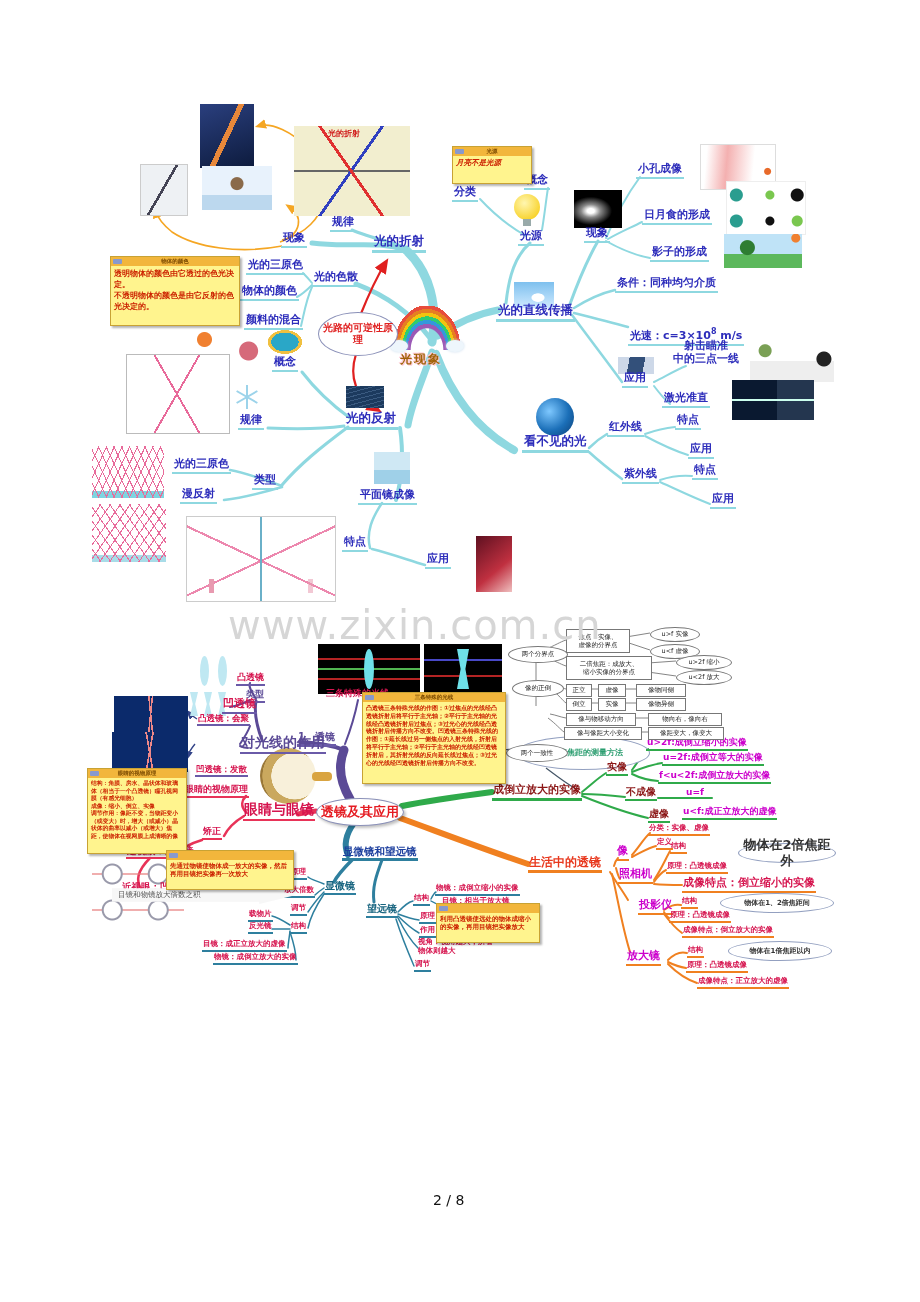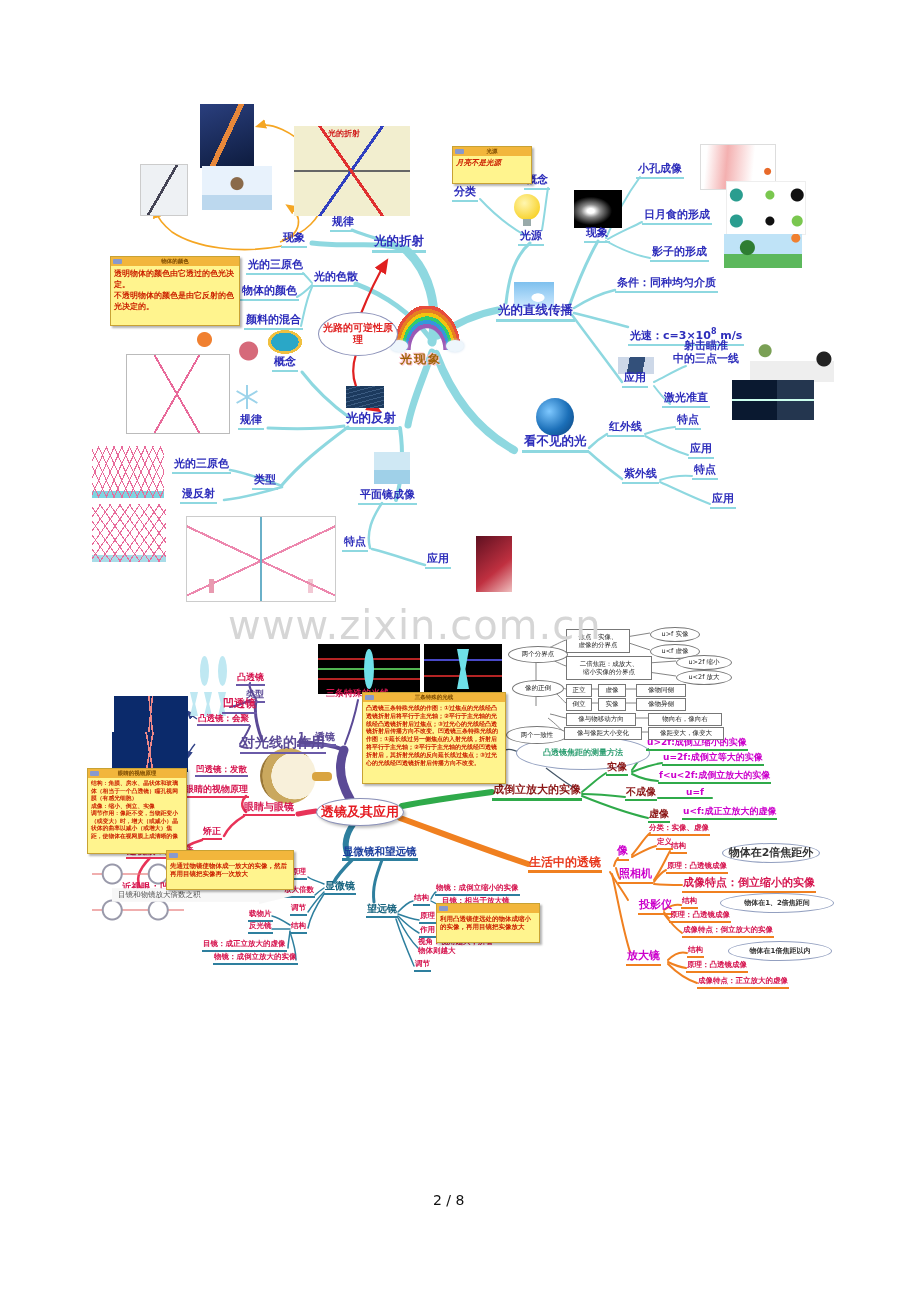--- a/index.html
+++ b/index.html
@@ -365,21 +365,21 @@
 
 <div class="note" style="left:362px;top:692px;width:142px;height:90px;font-size:6px">
   <div class="bar">
       <span class="bic"></span>
       <span>三条特殊的光线</span>
     </div>
   <div class="bd" style="line-height:1.3">凸透镜三条特殊光线的作图：①过焦点的光线经凸透镜折射后将平行于主光轴；②平行于主光轴的光线经凸透镜折射后过焦点；③过光心的光线经凸透镜折射后传播方向不改变。凹透镜三条特殊光线的作图：①延长线过另一侧焦点的入射光线，折射后将平行于主光轴；②平行于主光轴的光线经凹透镜折射后，其折射光线的反向延长线过焦点；③过光心的光线经凹透镜折射后传播方向不改变。</div>
 </div>
 
 <div class="lb rv ure" style="left:184px;top:784px;font-size:9px">眼睛的视物原理</div>
-<div class="lb rv ure" style="left:243px;top:801px;font-size:10px;border-bottom-width:2.5px">眼睛与眼镜</div>
+<div class="lb rv ure" style="left:243px;top:801px;font-size:14px;border-bottom-width:2.5px">眼睛与眼镜</div>
 <div class="lb rv ure" style="left:202px;top:826px;font-size:9px">矫正</div>
 <div class="lb rv ure" style="left:126px;top:845px;font-size:9.5px">远视眼：凸透镜</div>
 <div class="lb rv ure" style="left:121px;top:881px;font-size:9.5px">近视眼：凹透镜</div>
 
 <div class="note" style="left:87px;top:768px;width:98px;height:84px;font-size:5.8px">
   <div class="bar">
       <span class="bic"></span>
       <span>眼睛的视物原理</span>
     </div>
   <div class="bd" style="line-height:1.3">结构：角膜、房水、晶状体和玻璃体（相当于一个凸透镜）瞳孔视网膜（有感光细胞）
@@ -447,35 +447,35 @@
 缩小实像的分界点</div>
 <div class="fb fe" style="left:676px;top:655px;width:52px;height:13px">u&gt;2f 缩小</div>
 <div class="fb fe" style="left:676px;top:670px;width:52px;height:13px">u&lt;2f 放大</div>
 <div class="fb fe" style="left:512px;top:680px;width:48px;height:15px">像的正倒</div>
 <div class="fb" style="left:566px;top:684px;width:22px;height:11px">正立</div>
 <div class="fb" style="left:598px;top:684px;width:24px;height:11px">虚像</div>
 <div class="fb" style="left:636px;top:684px;width:46px;height:11px">像物同侧</div>
 <div class="fb" style="left:566px;top:698px;width:22px;height:11px">倒立</div>
 <div class="fb" style="left:598px;top:698px;width:24px;height:11px">实像</div>
 <div class="fb" style="left:636px;top:698px;width:46px;height:11px">像物异侧</div>
-<div class="fb fe" style="left:506px;top:726px;width:58px;height:16px">两个一致性</div>
+<div class="fb fe" style="left:506px;top:744px;width:58px;height:16px">两个一致性</div>
 <div class="fb" style="left:566px;top:713px;width:66px;height:11px">像与物移动方向</div>
 <div class="fb" style="left:648px;top:713px;width:70px;height:11px">物向右，像向右</div>
 <div class="fb" style="left:564px;top:727px;width:74px;height:11px">像与像距大小变化</div>
 <div class="fb" style="left:648px;top:727px;width:72px;height:11px">像距变大，像变大</div>
 
 <div class="lb ov uo" style="left:528px;top:855px;font-size:12px;border-bottom-width:3px">生活中的透镜</div>
 <div class="lb mg uo" style="left:616px;top:845px;font-size:11px">像</div>
 <div class="lb rv uo" style="left:648px;top:824px;font-size:7.5px">分类：实像、虚像</div>
 <div class="lb rv uo" style="left:656px;top:838px;font-size:7.5px">定义</div>
 <div class="lb mg uo" style="left:618px;top:868px;font-size:11px">照相机</div>
 <div class="lb rv uo" style="left:670px;top:842px;font-size:7.5px">结构</div>
 <div class="lb rv uo" style="left:666px;top:862px;font-size:7.5px">原理：凸透镜成像</div>
 <div class="lb rv uo" style="left:682px;top:877px;font-size:11px">成像特点：倒立缩小的实像</div>
-<div class="cloud" style="left:722px;top:843px;width:96px;height:18px;font-size:11px">
+<div class="cloud" style="left:738px;top:843px;width:96px;height:18px;font-size:13px">
     <span>物体在2倍焦距外</span>
   </div>
 <div class="lb mg uo" style="left:638px;top:899px;font-size:11px">投影仪</div>
 <div class="lb rv uo" style="left:681px;top:897px;font-size:7.5px">结构</div>
 <div class="lb rv uo" style="left:669px;top:911px;font-size:7.5px">原理：凸透镜成像</div>
 <div class="lb rv uo" style="left:682px;top:926px;font-size:7.5px">成像特点：倒立放大的实像</div>
 <div class="cloud" style="left:720px;top:893px;width:112px;height:18px;font-size:7px">
     <span>物体在1、2倍焦距间</span>
   </div>
 <div class="lb mg uo" style="left:626px;top:950px;font-size:11px">放大镜</div>

